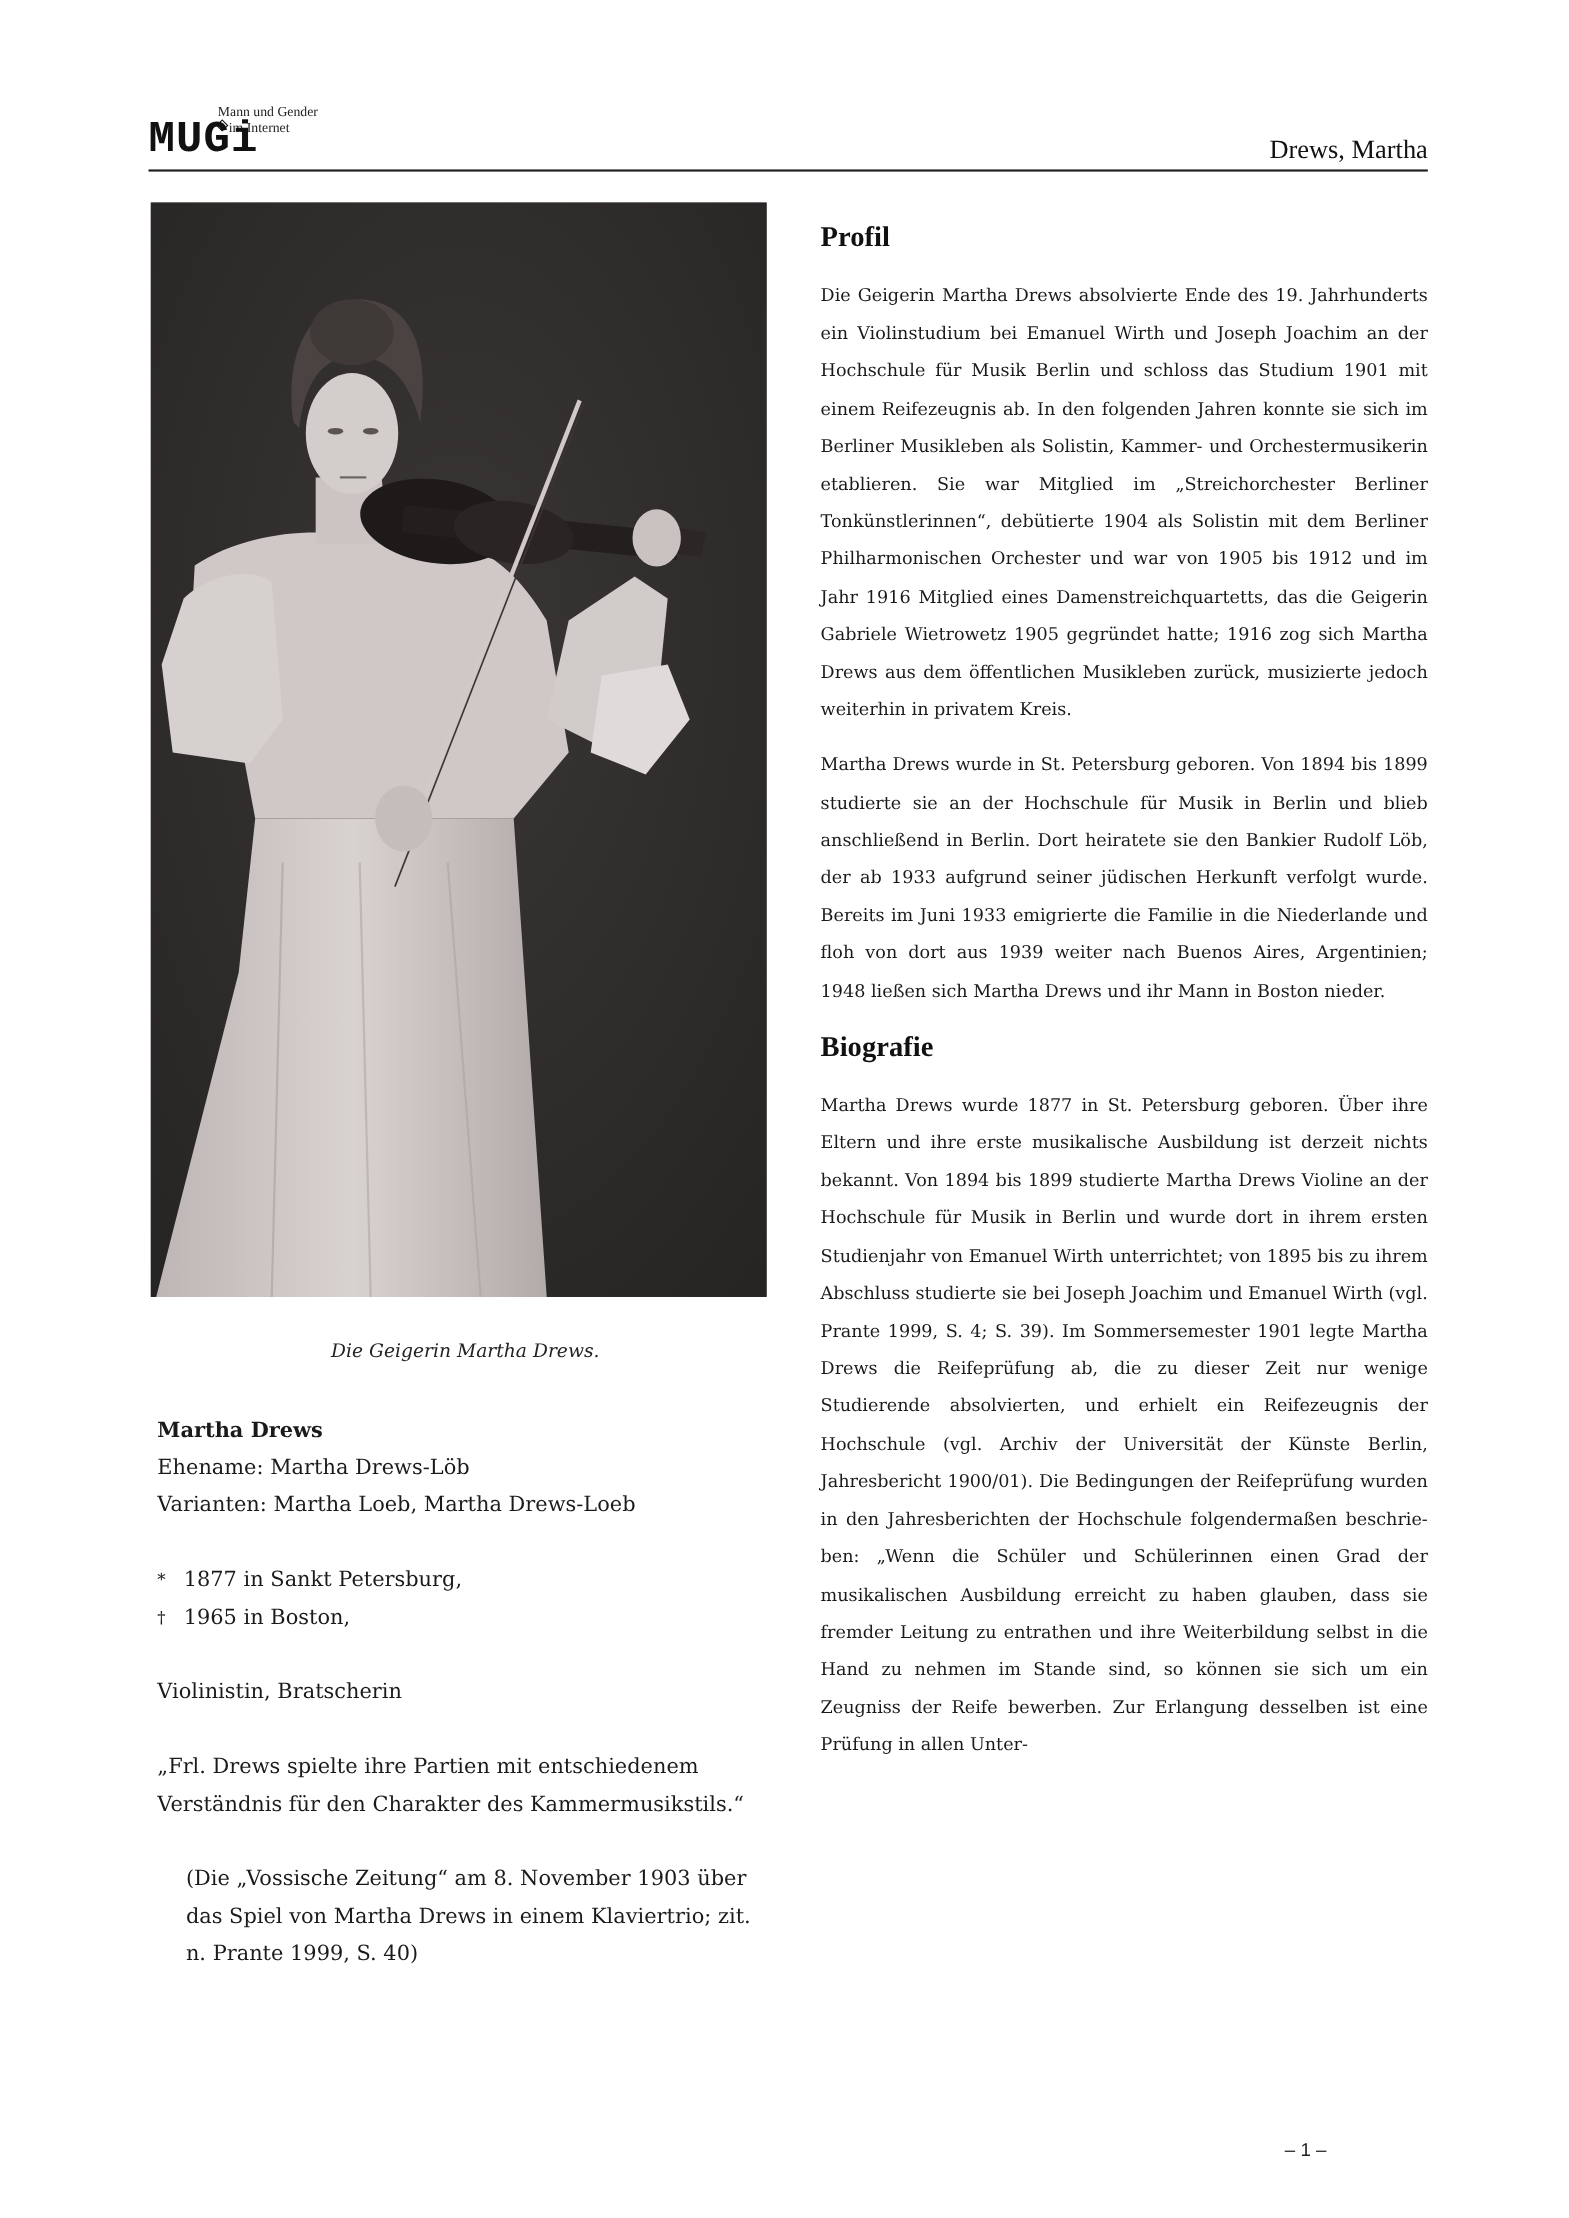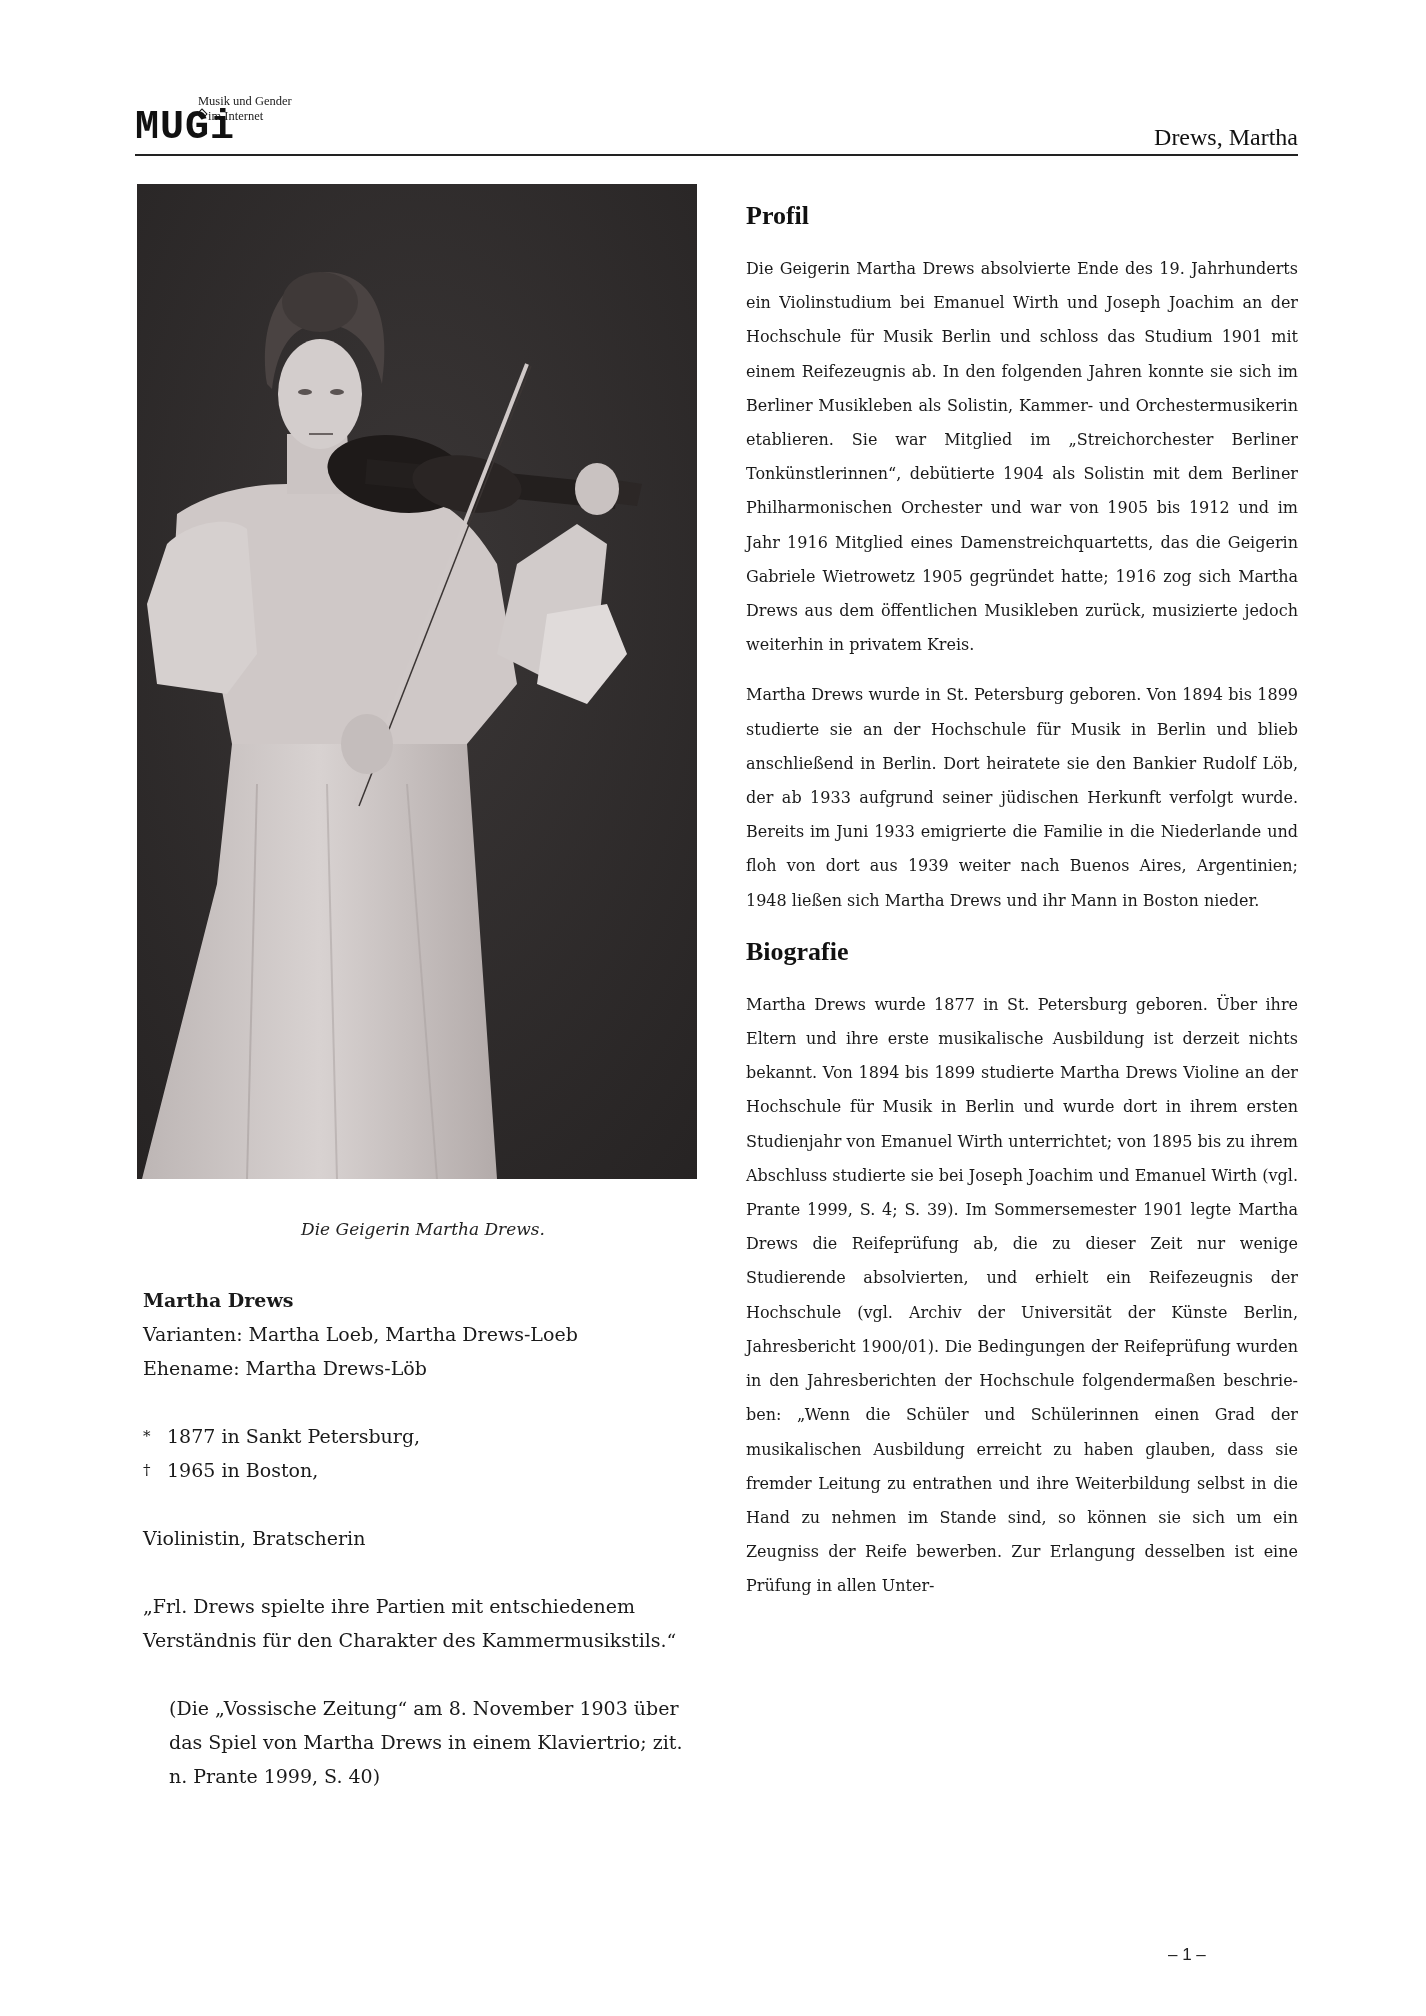--- a/index.html
+++ b/index.html
@@ -34,21 +34,21 @@
     .section-title { font-family: "Liberation Serif", serif; font-size: 26px; color: #111; margin: 0 0 18px 0; line-height: 36px; }
     .para { font-size: 16px; line-height: 34.2px; text-align: justify; margin: 0 0 16px 0; hyphens: manual; }
 
     .page-num { position: absolute; left: 1168px; top: 1945px; font-family: "Liberation Sans", sans-serif; font-size: 17px; color: #222; }
   </style>
 </head>
 <body>
 
 <div class="header">
   <div class="logo">
-    <div class="logo-line1">Musik und Gender</div>
+    <div class="logo-line1">Mann und Gender</div>
     <div class="logo-diamond"></div>
     <div class="logo-line2"><span>im Internet</span></div>
     <div class="logo-main">MUGi</div>
   </div>
   <div class="running-head">Drews, Martha</div>
 </div>
 
 <div class="photo">
   <svg width="560" height="995" viewBox="0 0 560 995">
     <defs>
@@ -100,22 +100,22 @@
     <path d="M120 600 L110 995" stroke="#a8a09f" stroke-width="2" opacity="0.6"></path>
     <path d="M190 600 L200 995" stroke="#a8a09f" stroke-width="2" opacity="0.5"></path>
     <path d="M270 600 L300 995" stroke="#a8a09f" stroke-width="2" opacity="0.5"></path>
   </svg>
 </div>
 
 <div class="left-col">
   <p class="caption">Die Geigerin Martha Drews.</p>
   <div class="name-block">
     <div class="name-bold">Martha Drews</div>
+    <div>Ehename: Martha Drews-Löb</div>
     <div>Varianten: Martha Loeb, Martha Drews-Loeb</div>
-    <div>Ehename: Martha Drews-Löb</div>
   </div>
   <div class="dates">
     <div class="date-row">
       <span class="date-sym">*</span>
       <span>1877 in Sankt Petersburg,</span>
     </div>
     <div class="date-row">
       <span class="date-sym">†</span>
       <span>1965 in Boston,</span>
     </div>

